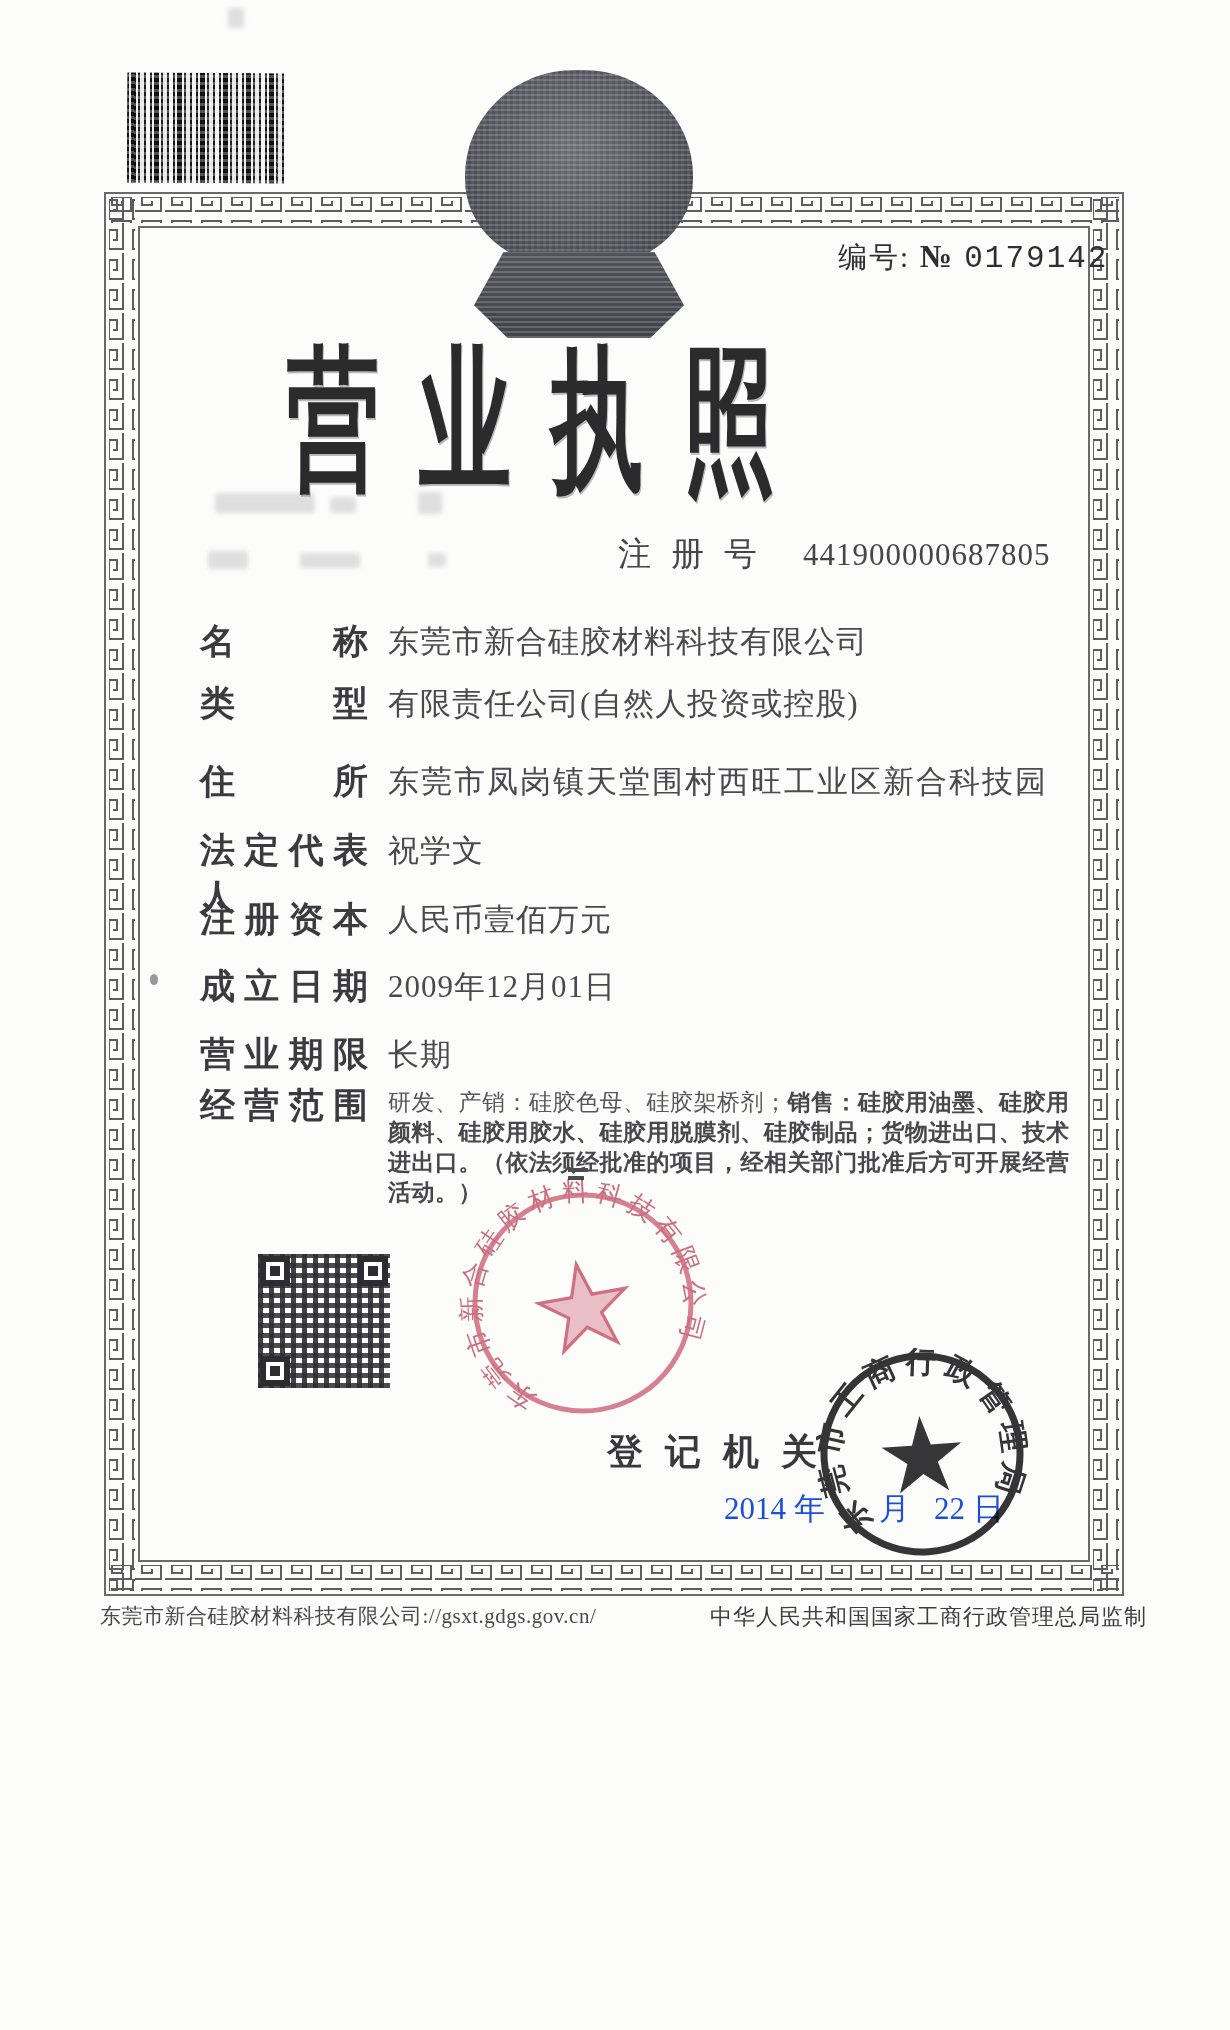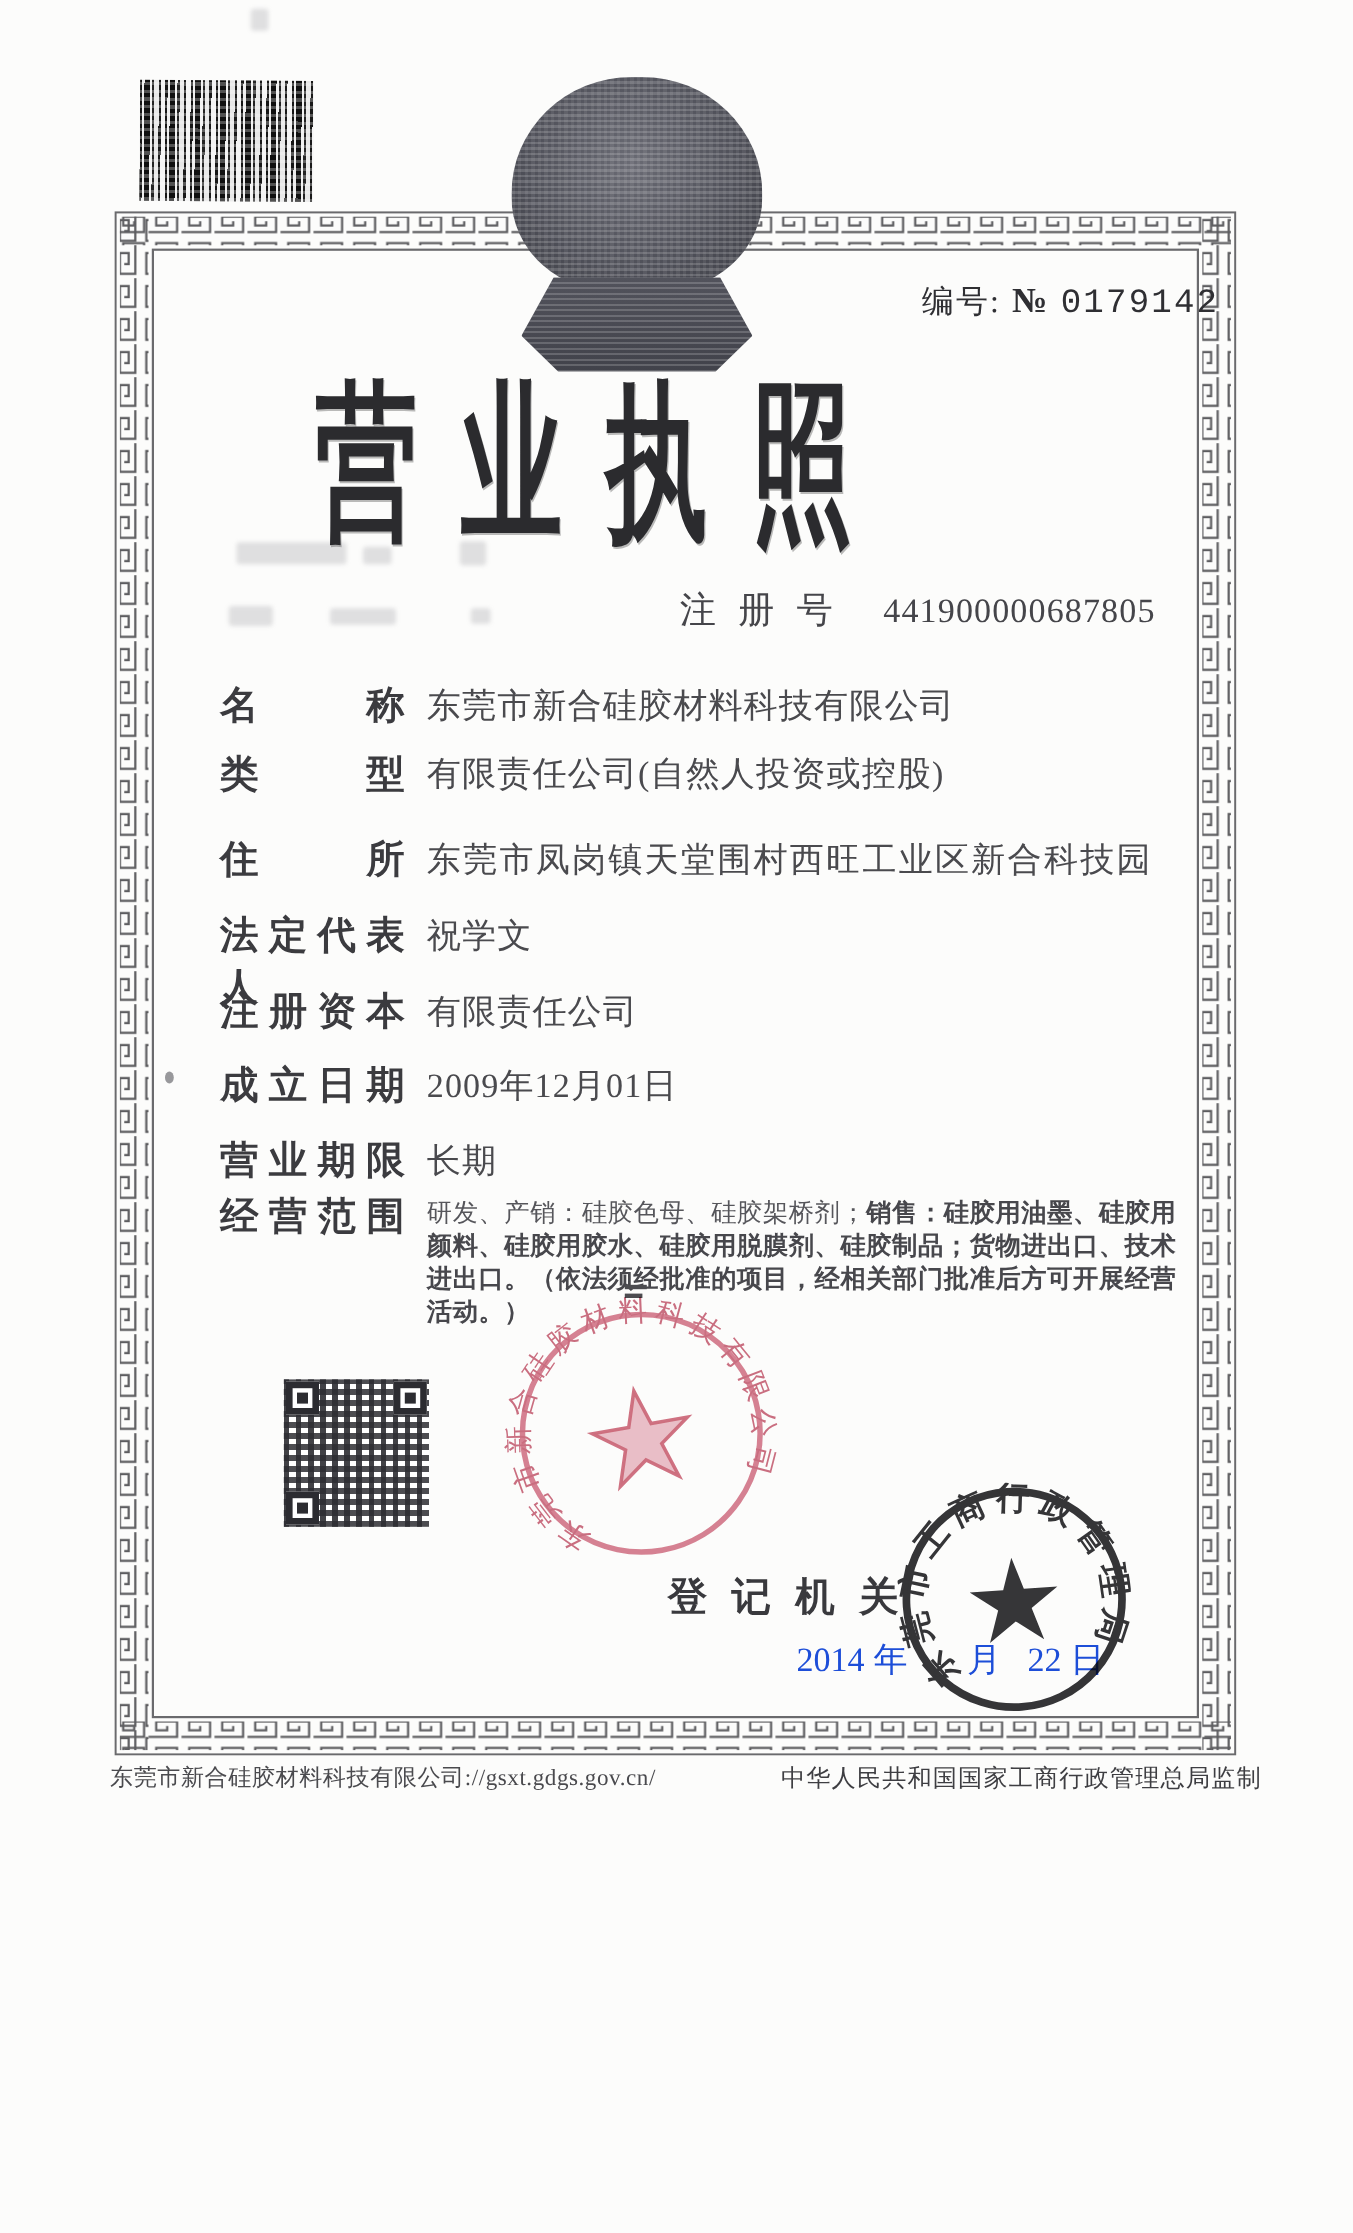--- a/index.html
+++ b/index.html
@@ -32,21 +32,21 @@
     background:
       repeating-linear-gradient(0deg, rgba(255,255,255,.18) 0 2px, rgba(0,0,0,0) 2px 5px),
       linear-gradient(#52535c,#41424a);
   }
 
   
   .frame{position:absolute;left:104px;top:192px;z-index:1;}
 
   
   .serial{
-    position:absolute;left:838px;top:255px;z-index:4;display:flex;align-items:baseline;gap:10px;
+    position:absolute;left:838px;top:238px;z-index:4;display:flex;align-items:baseline;gap:10px;
     font-size:29px;color:#2f2f33;letter-spacing:2px;
   }
   .serial .numero{font-weight:bold;font-size:32px;font-family:"Liberation Serif","DejaVu Serif",serif;}
   .serial .digits{font-family:"Liberation Mono","DejaVu Sans Mono",monospace;font-size:31px;letter-spacing:2px;}
 
   .title{
     position:absolute;left:287px;top:344px;z-index:4;
     font-size:92px;font-weight:800;letter-spacing:40px;line-height:1;
     color:#2b2b2e;transform:scaleY(1.68);transform-origin:left top;
     text-shadow:1px 1px 0 rgba(60,60,60,.35);
@@ -172,21 +172,21 @@
   <div class="row" style="top:758px">
     <div class="flabel">住所</div>
     <div class="fvalue" style="letter-spacing:2px">东莞市凤岗镇天堂围村西旺工业区新合科技园</div>
   </div>
   <div class="row" style="top:827px">
     <div class="flabel">法定代表人</div>
     <div class="fvalue">祝学文</div>
   </div>
   <div class="row" style="top:896px">
     <div class="flabel">注册资本</div>
-    <div class="fvalue">有限责任公司</div>
+    <div class="fvalue">人民币壹佰万元</div>
   </div>
   <div class="row" style="top:963px">
     <div class="flabel">成立日期</div>
     <div class="fvalue">2009年12月01日</div>
   </div>
   <div class="row" style="top:1031px">
     <div class="flabel">营业期限</div>
     <div class="fvalue">长期</div>
   </div>
   <div class="row" style="top:1082px">

